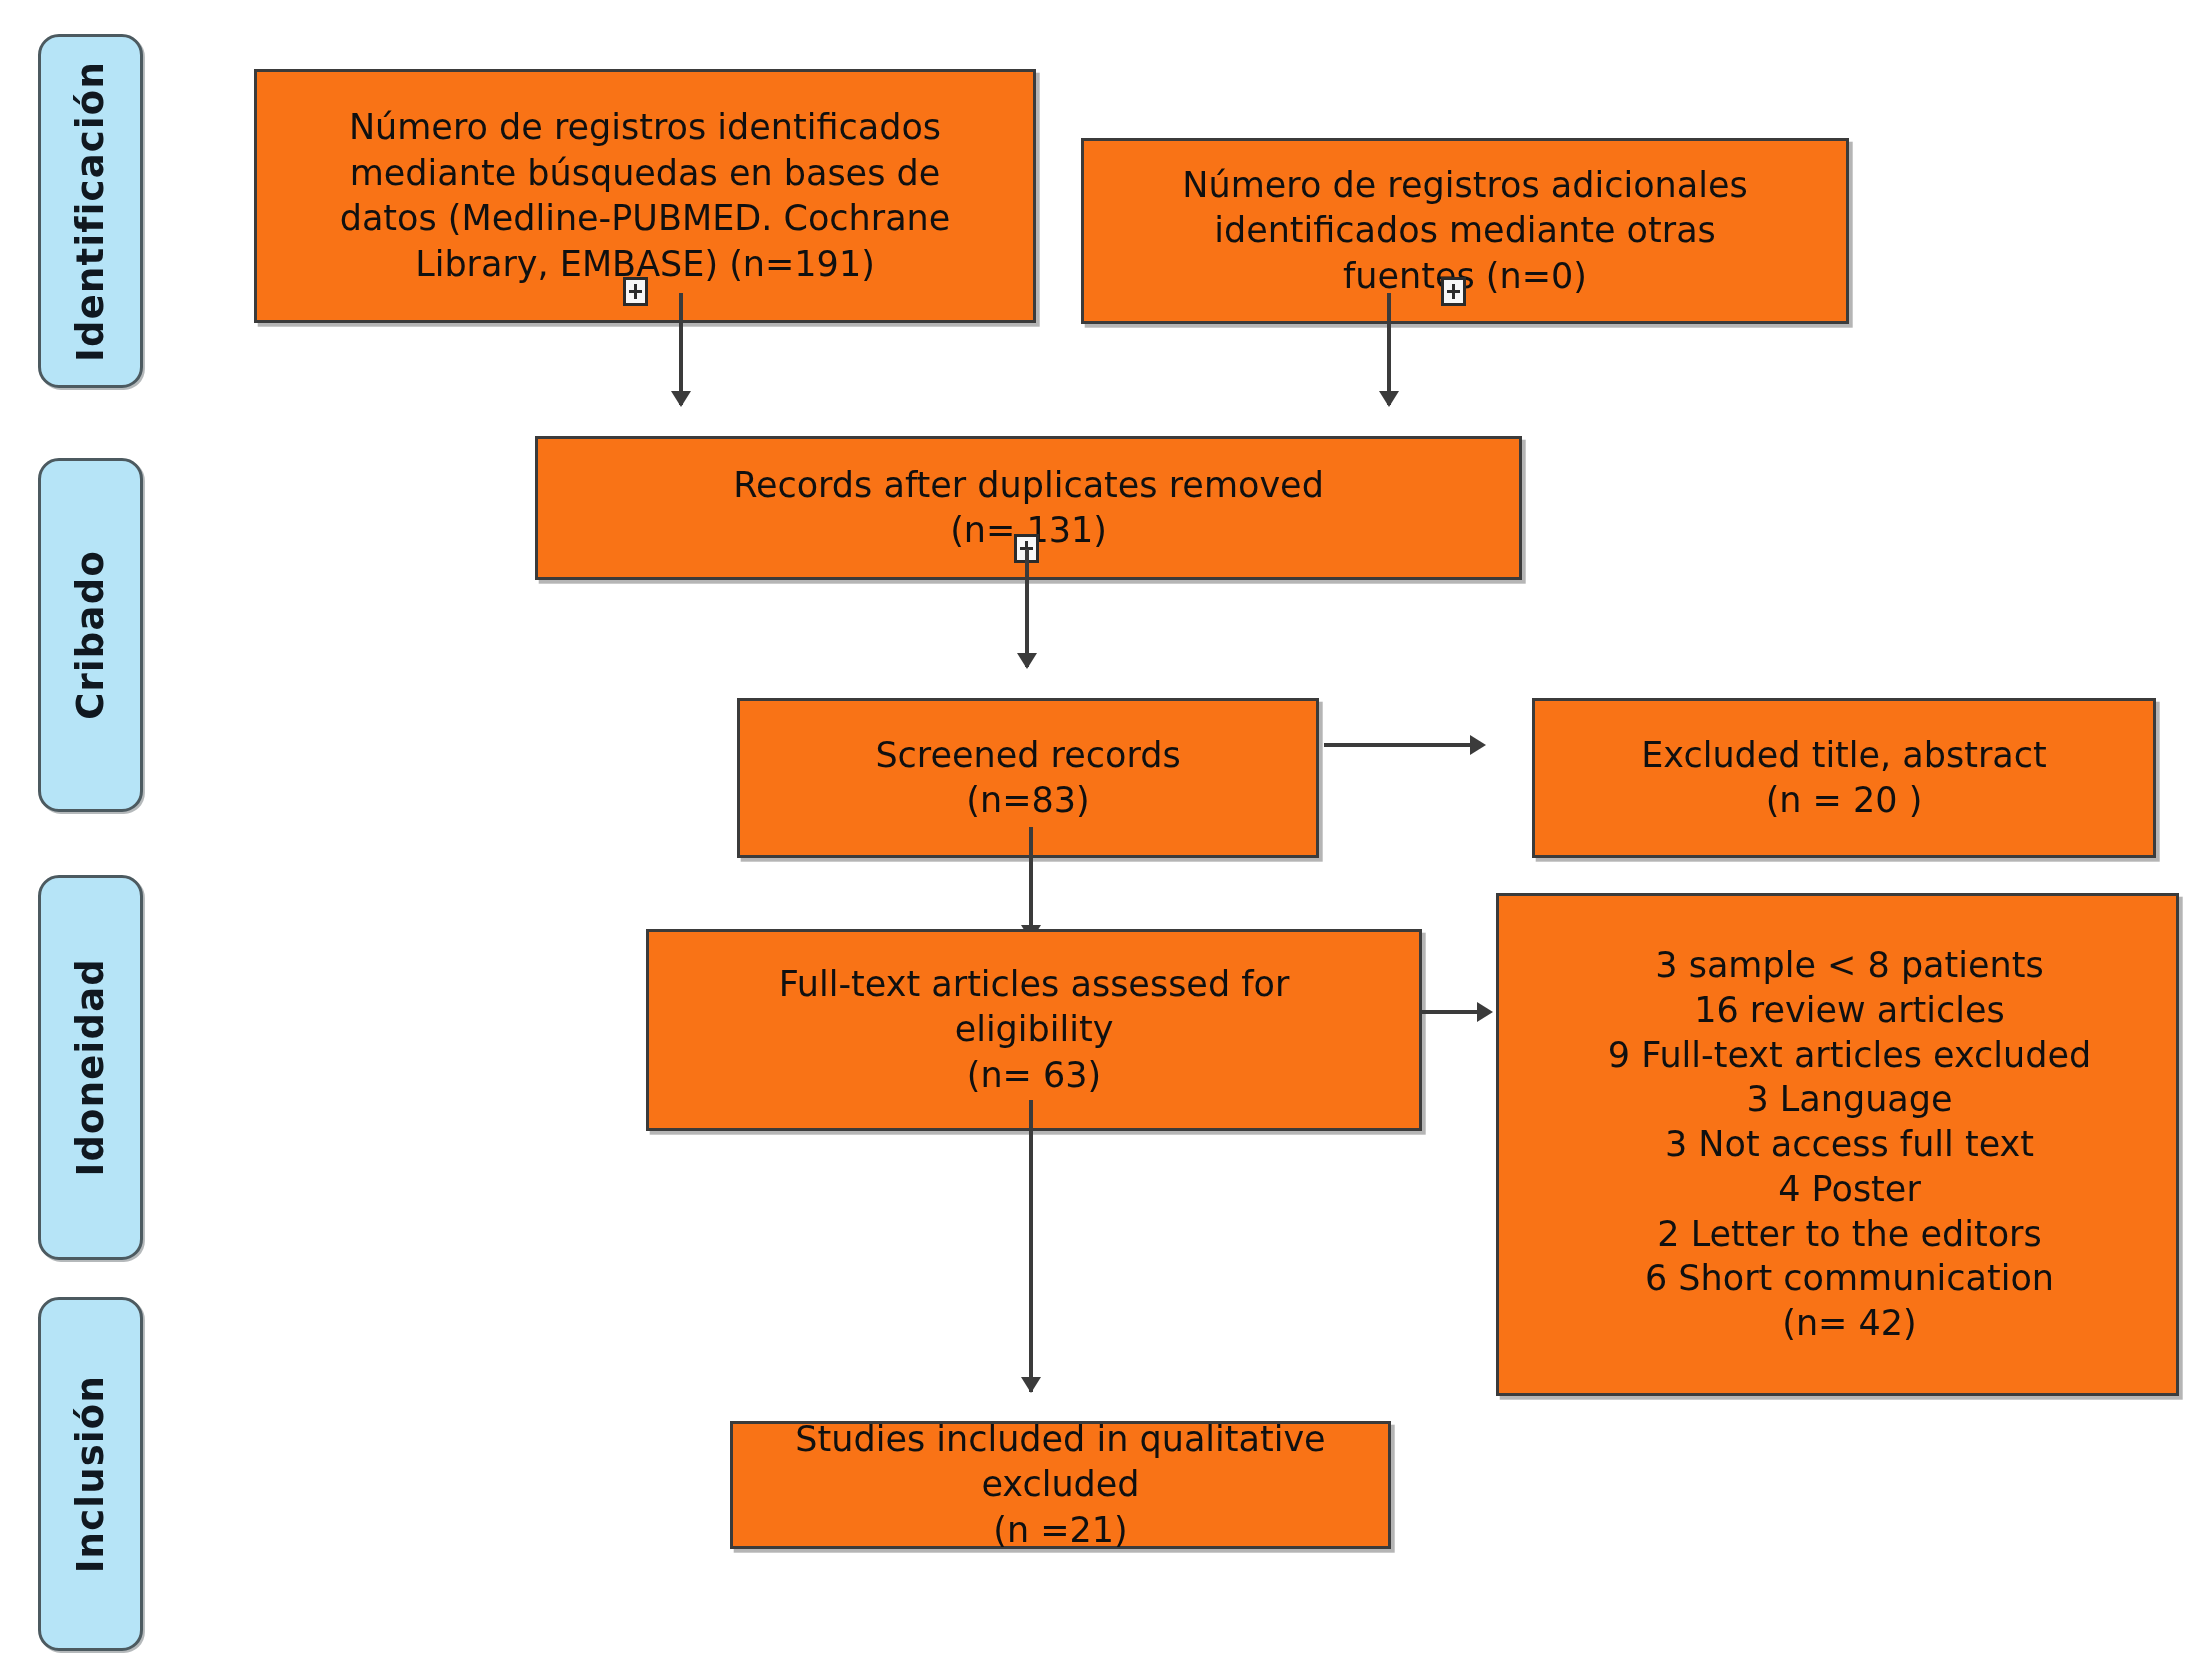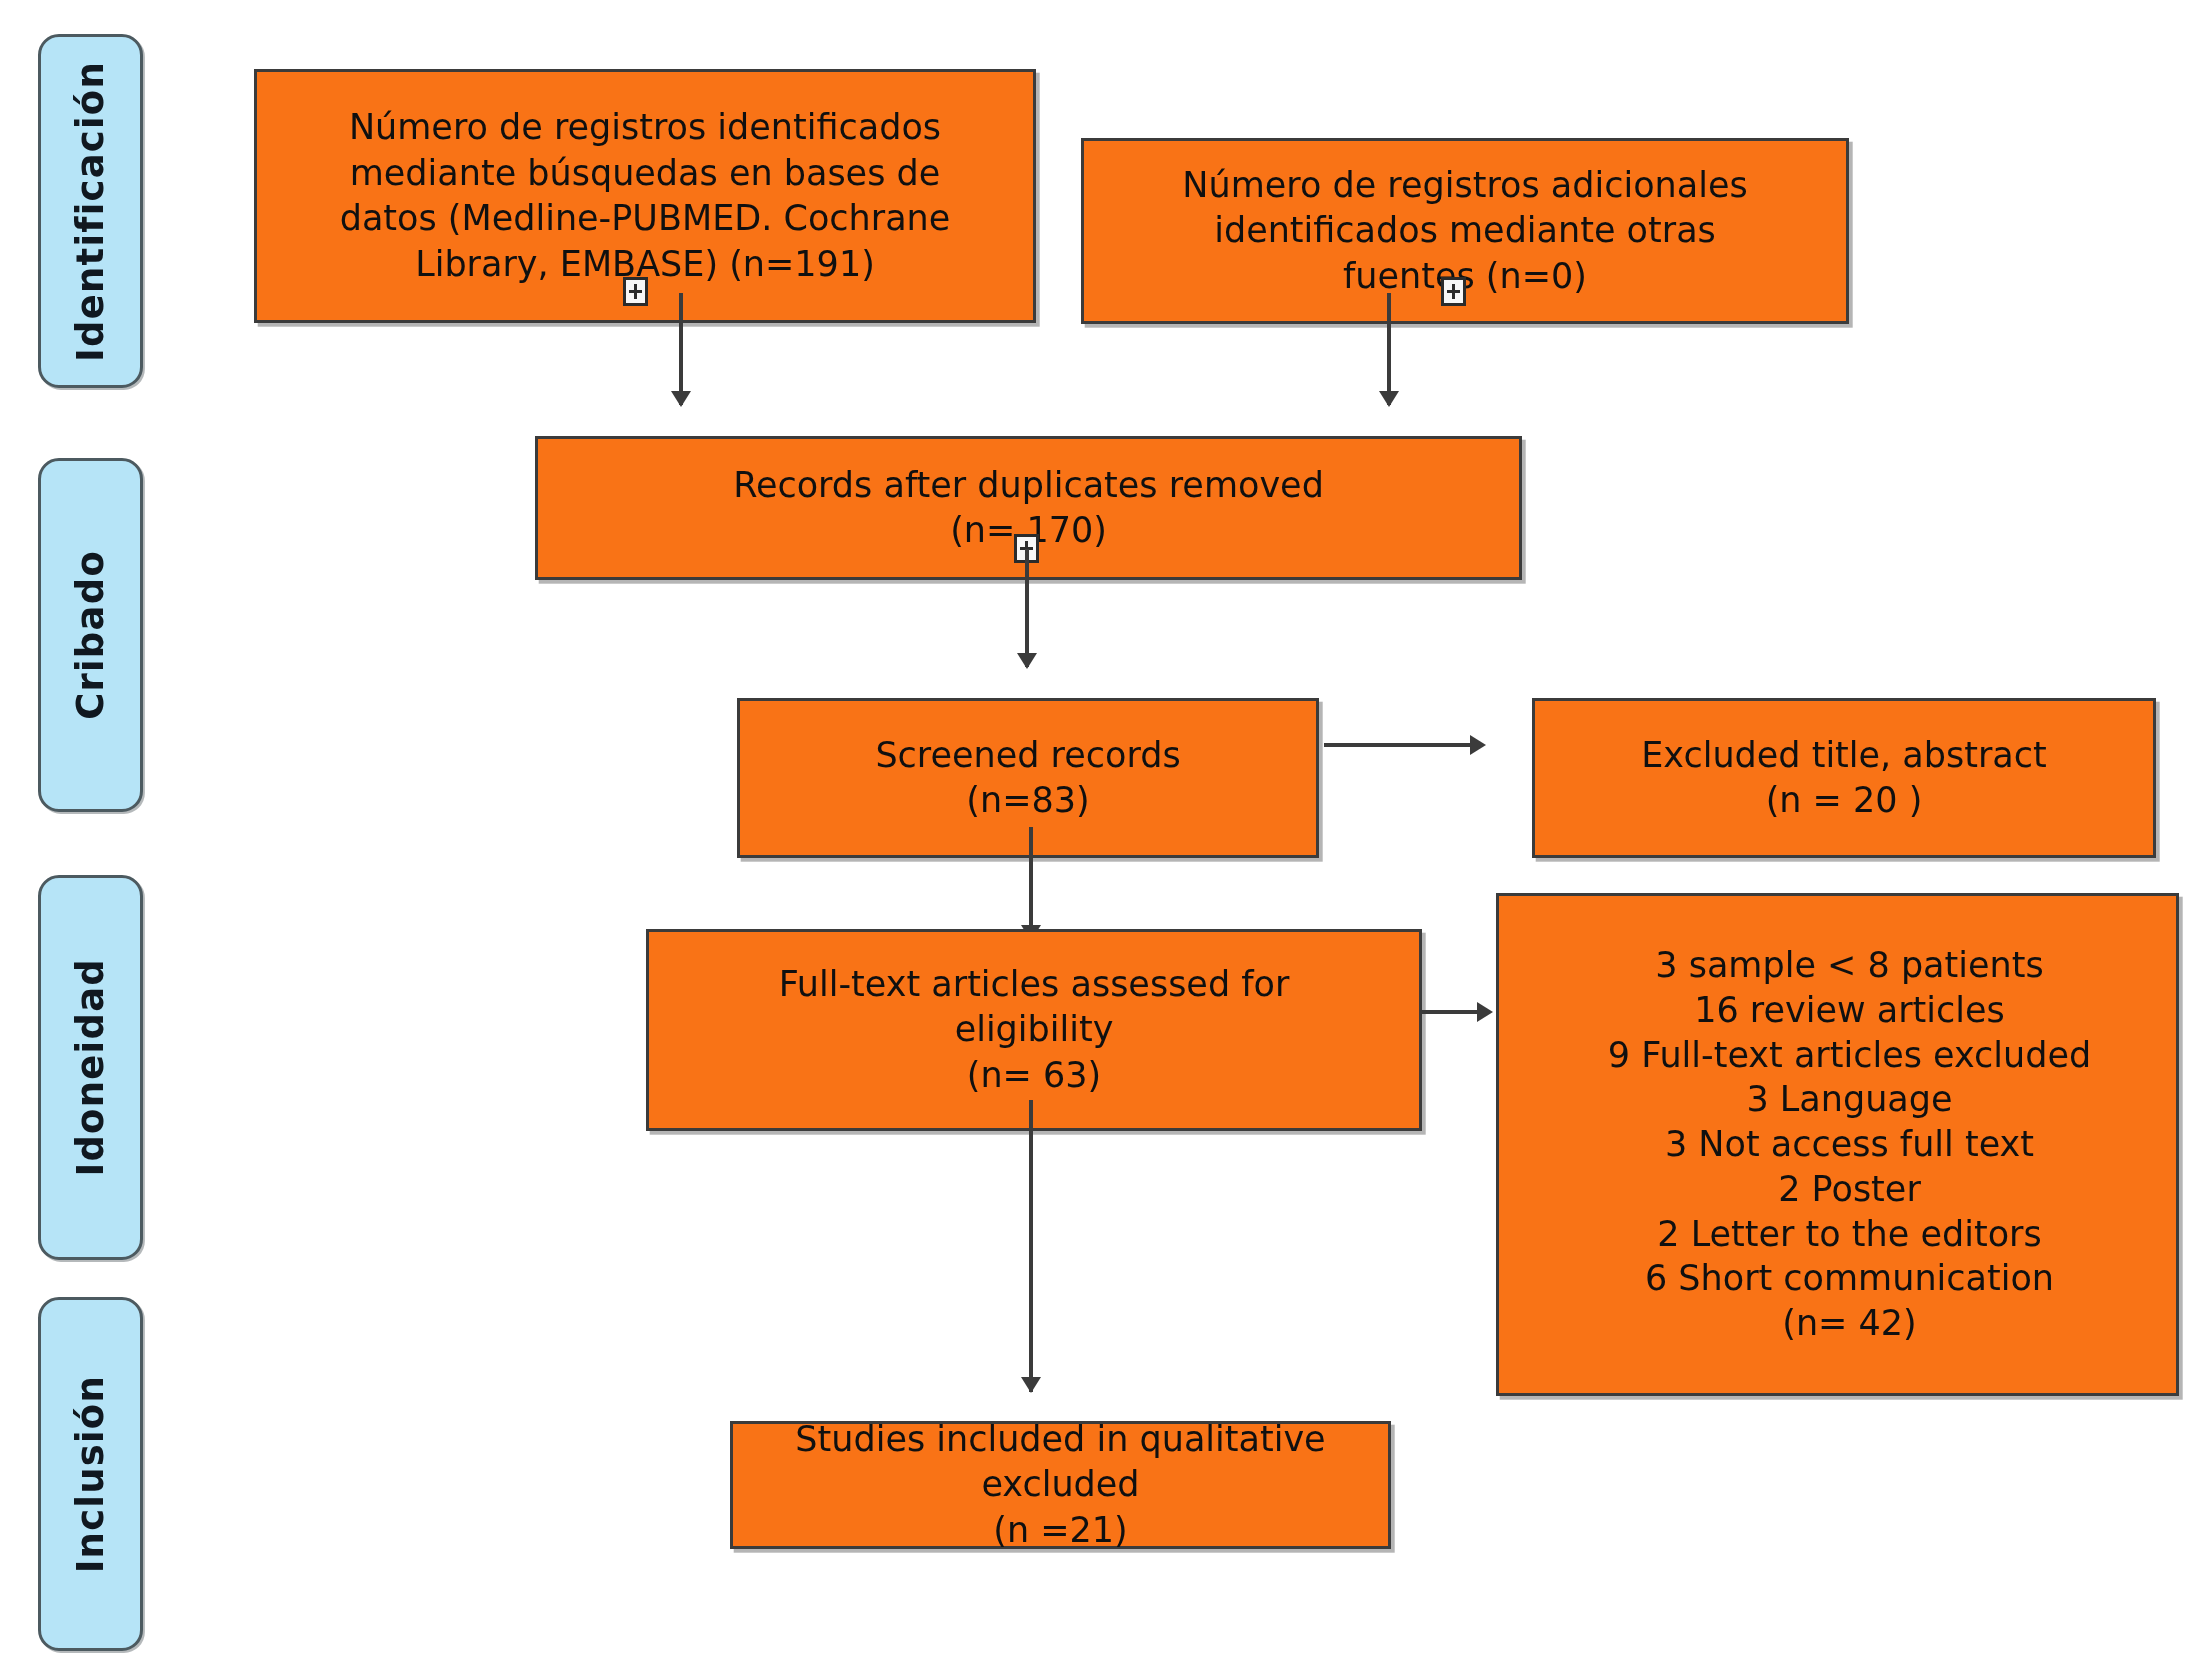--- a/index.html
+++ b/index.html
@@ -165,21 +165,21 @@
 
   <div class="vline" style="left:679px; top:293px; height:112px;"></div>
   <div class="arrow-down" style="left:671px; top:391px;"></div>
 
   <div class="vline" style="left:1387px; top:293px; height:112px;"></div>
   <div class="arrow-down" style="left:1379px; top:391px;"></div>
 
   <div class="flow-box" style="left:535px; top:405px; width:987px; height:144px;">
     <div class="box-text">
       <span class="ln">Records after duplicates removed</span>
-      <span class="ln">(n= 170)</span>
+      <span class="ln">(n= 131)</span>
     </div>
   </div>
 
   <div class="plus-marker" style="left:1014px; top:534px;"></div>
 
   <div class="vline" style="left:1025px; top:549px; height:118px;"></div>
   <div class="arrow-down" style="left:1017px; top:653px;"></div>
 
   <div class="flow-box" style="left:737px; top:667px; width:582px; height:160px;">
     <div class="box-text">
@@ -209,21 +209,21 @@
     </div>
   </div>
 
   <div class="flow-box exclusion-box" style="left:1496px; top:862px; width:683px; height:503px;padding-left:24px;">
     <div class="box-text">
       <span class="ln">3 sample &lt; 8 patients</span>
       <span class="ln">16 review articles</span>
       <span class="ln">9 Full-text articles excluded</span>
       <span class="ln">3 Language</span>
       <span class="ln">3 Not access full text</span>
-      <span class="ln">2 Poster</span>
+      <span class="ln">4 Poster</span>
       <span class="ln">2 Letter to the editors</span>
       <span class="ln">6 Short communication</span>
       <span class="ln">(n= 42)</span>
     </div>
   </div>
 
   <div class="hline" style="left:1421px; top:1010px; width:59px;"></div>
   <div class="arrow-right" style="left:1477px; top:1002px;"></div>
 
   <div class="vline" style="left:1029px; top:1100px; height:292px;"></div>

